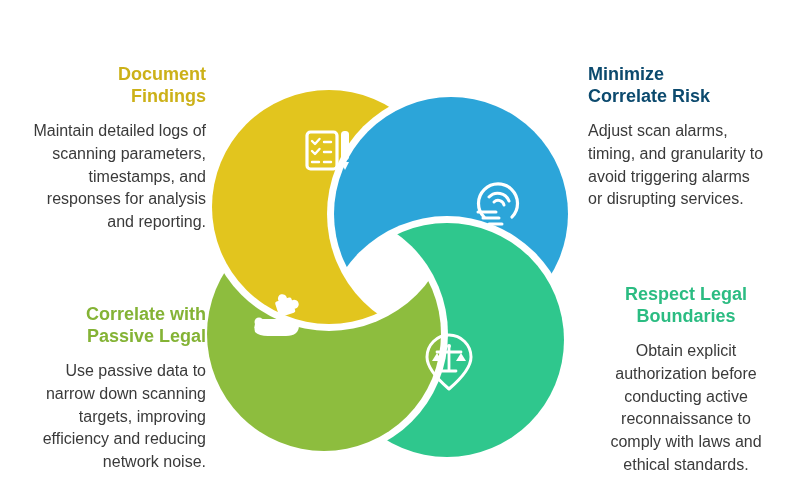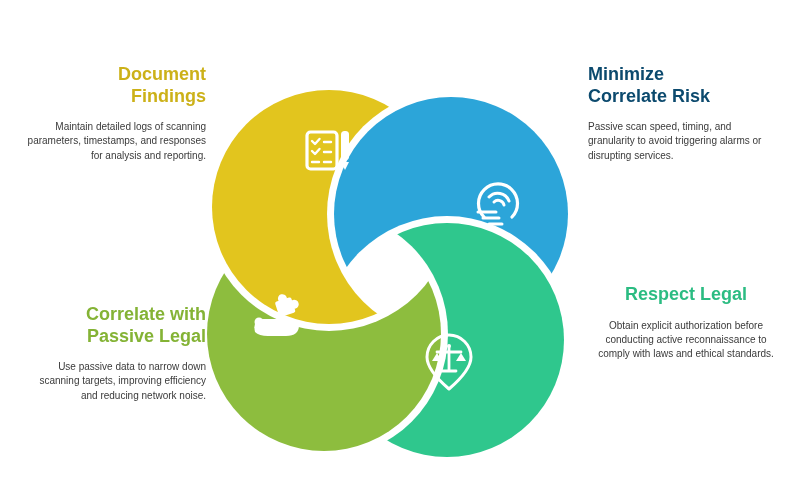--- a/index.html
+++ b/index.html
@@ -7,21 +7,21 @@
   body {
     background:#ffffff;
     font-family:"Liberation Sans", sans-serif;
     overflow:hidden;
   }
   .canvas { position:relative; width:687px; height:487px; background:#ffffff; }
 
   .text-block { position:absolute; width:180px; }
   .text-block h2 { font-size:18px; font-weight:bold; line-height:1.2; margin-bottom:13px; }
   .text-block h2 span { display:block; }
-  .text-block p { font-size:10px; line-height:1.42; color:#3a3a3a; }
+  .text-block p { font-size:16px; line-height:1.42; color:#3a3a3a; }
 
   .tl { left:26px;  top:64px;  text-align:right; }
   .tr { left:588px; top:64px;  text-align:left; }
   .bl { left:26px;  top:288px; text-align:right;margin-top:16px; }
   .br { left:596px; top:284px; text-align:center; }
 
   .graphic { position:absolute; left:202px; top:80px; }
 </style>
 </head>
 <body>
@@ -34,34 +34,35 @@
       <span>Findings</span>
     </h2>
     <p>Maintain detailed logs of scanning parameters, timestamps, and responses for analysis and reporting.</p>
   </section>
 
   <section class="text-block tr">
     <h2 style="color: #0c4a6e;">
       <span>Minimize</span>
       <span>Correlate Risk</span>
     </h2>
-    <p>Passive scan speed, timing, and granularity to avoid triggering alarms or disrupting services.</p>
+    <p>Adjust scan alarms, timing, and granularity to avoid triggering alarms or disrupting services.</p>
   </section>
 
   <section class="text-block bl">
     <h2 style="color: rgb(132, 179, 53);">
       <span>Correlate with</span>
       <span>Passive Legal</span>
     </h2>
     <p>Use passive data to narrow down scanning targets, improving efficiency and reducing network noise.</p>
   </section>
 
   <section class="text-block br">
     <h2 style="color: rgb(43, 188, 130);">
       <span>Respect Legal</span>
+      <span>Boundaries</span>
     </h2>
     <p>Obtain explicit authorization before conducting active reconnaissance to comply with laws and ethical standards.</p>
   </section>
 
   <svg class="graphic" width="370" height="392" viewBox="0 0 370 392">
     <defs>
       <mask id="cutYellow">
         <rect width="370" height="392" fill="#ffffff"></rect>
         <circle cx="249" cy="134" r="124" fill="#000000"></circle>
       </mask>

